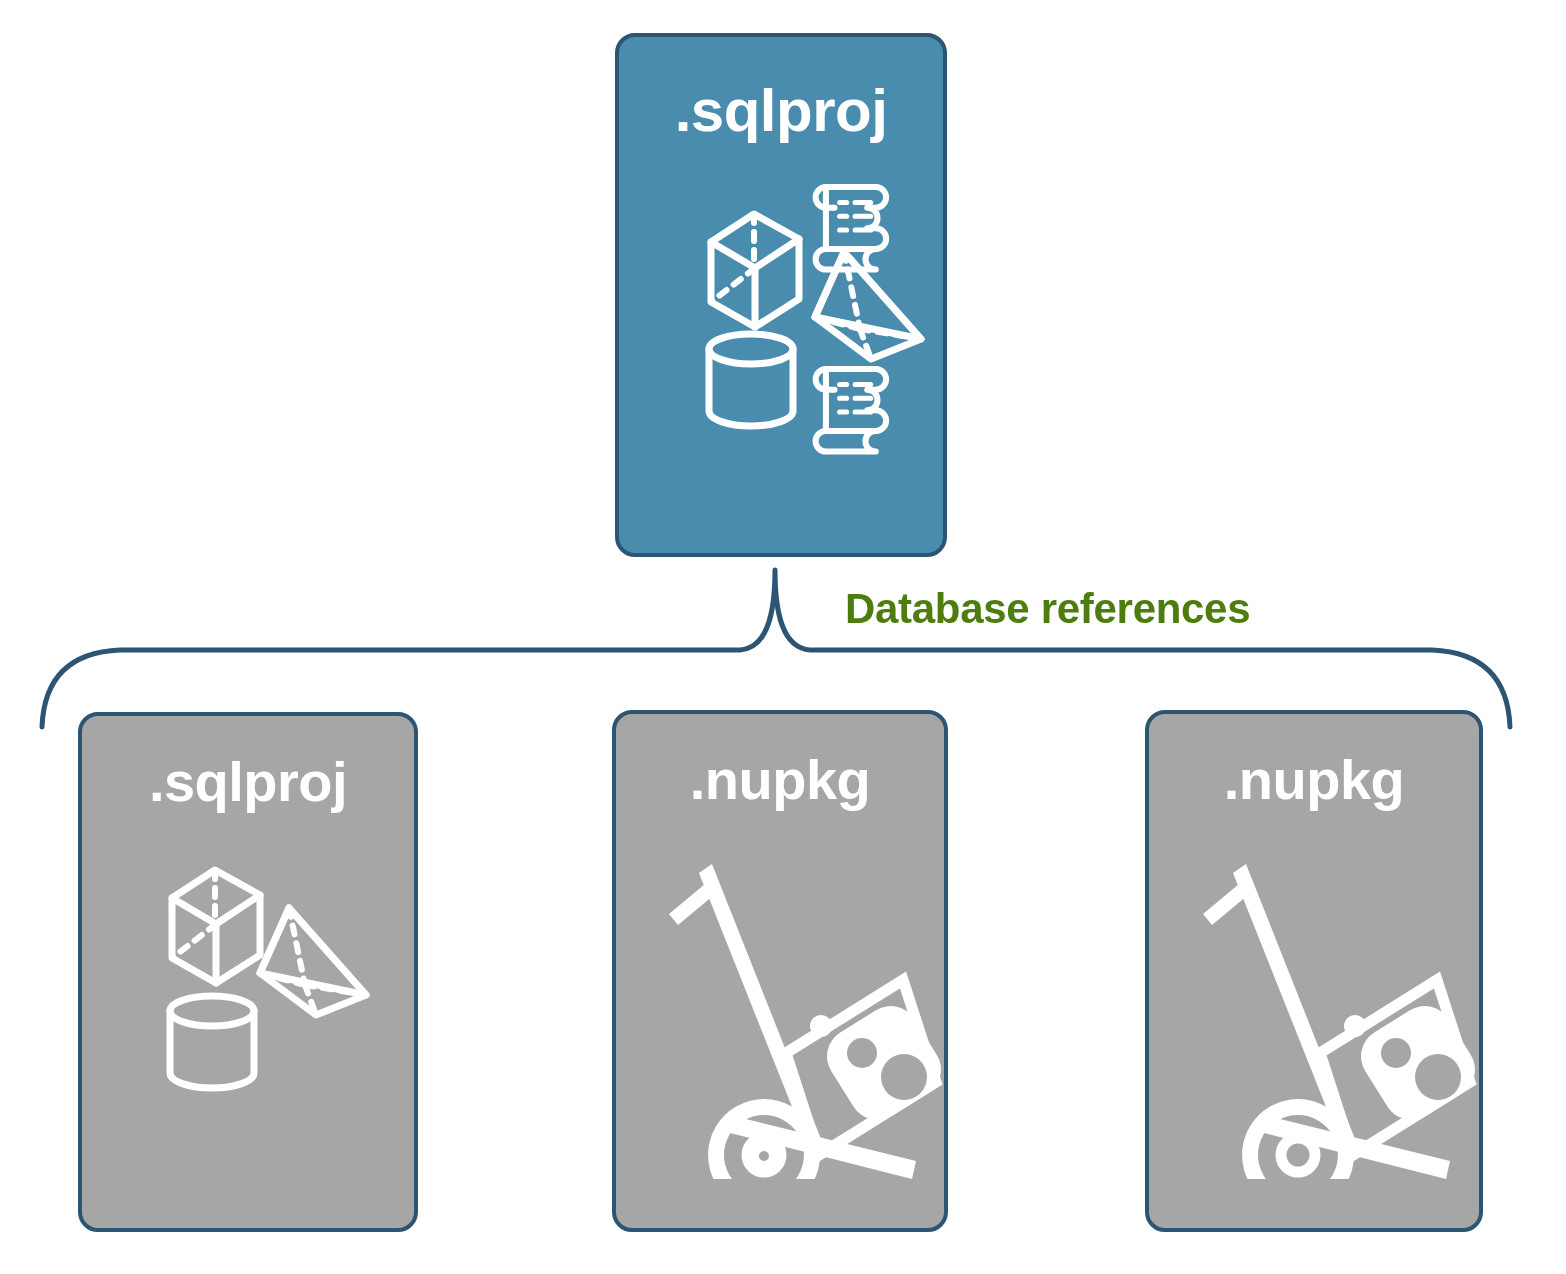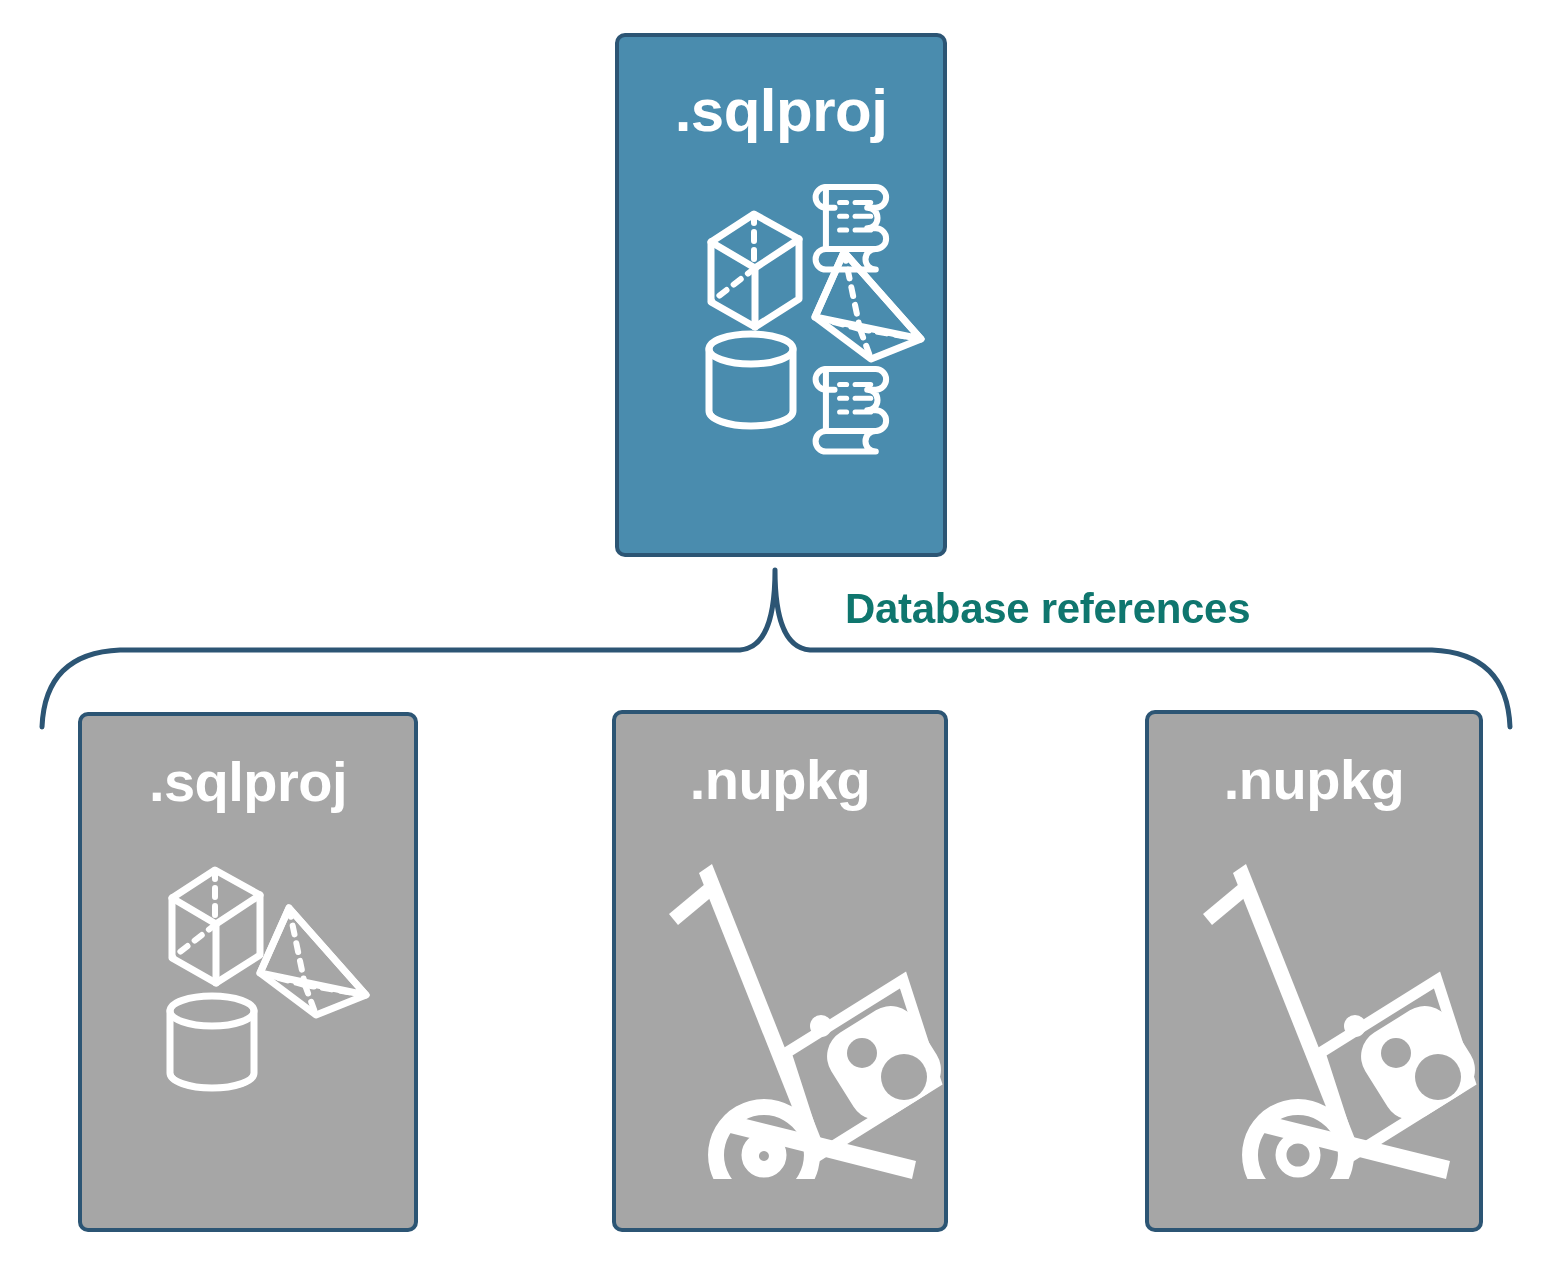--- a/index.html
+++ b/index.html
@@ -14,21 +14,21 @@
     position: relative;
     width: 1566px;
     height: 1274px;
     background: #ffffff;
     overflow: hidden;
   }
   .node {
     position: absolute;
     box-sizing: border-box;
     border: 4px solid #2c5574;
-    border-radius: 10px;
+    border-radius: 20px;
     display: flex;
     flex-direction: column;
     align-items: center;
   }
   .node-root {
     background: #4a8cae;
   }
   .node-ref {
     background: #a6a6a6;
   }
@@ -57,21 +57,21 @@
     width: 1566px;
     height: 1274px;
     pointer-events: none;
   }
   .brace-label {
     position: absolute;
     left: 845px;
     top: 585px;
     font-size: 42px;
     font-weight: bold;
-    color: #0f766e;
+    color: #4d7c0f;
     white-space: nowrap;
     letter-spacing: -0.3px;
     user-select: none;
     text-align: center;
   }
 </style>
 </head>
 <body>
 
 <div id="canvas">

